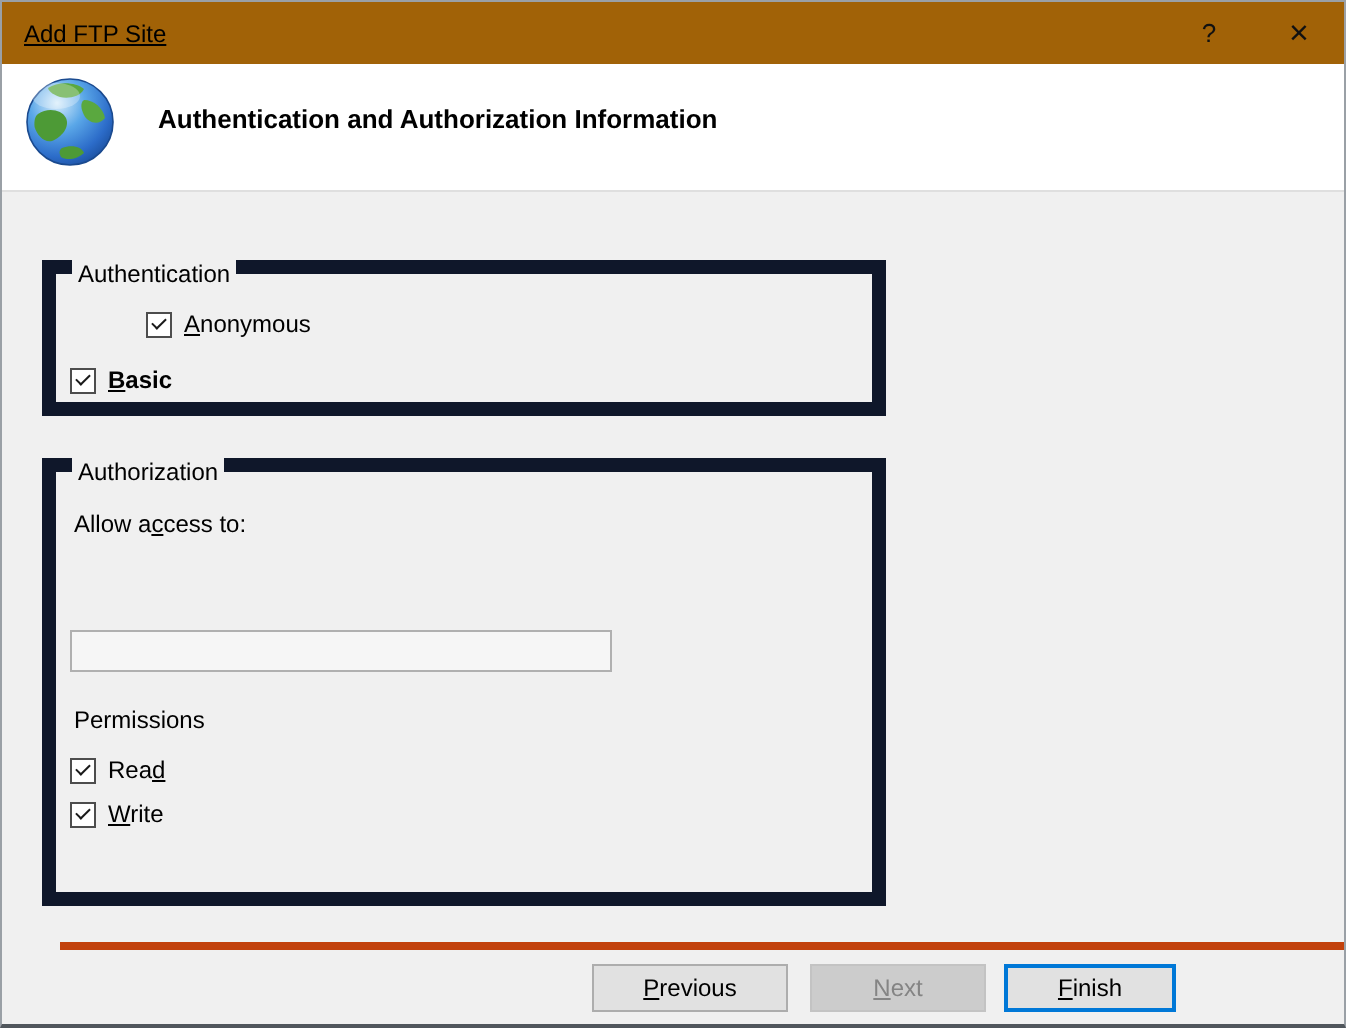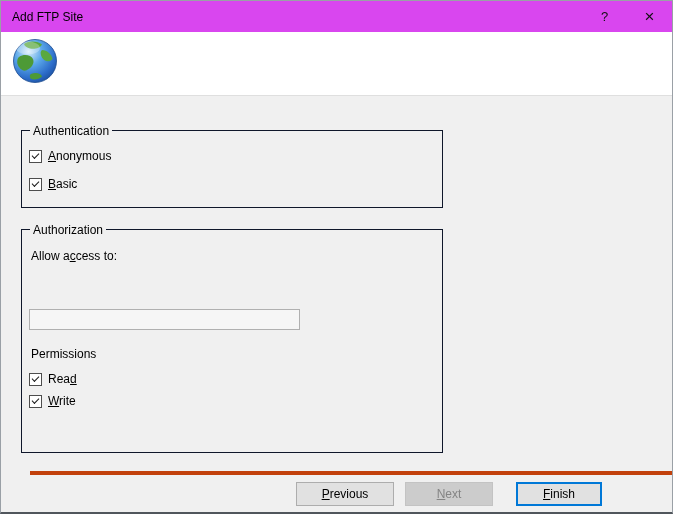--- a/index.html
+++ b/index.html
@@ -6,21 +6,21 @@
   html,body { width:673px; height:514px; background:#fff; font-family:"Liberation Sans", sans-serif; }
   .window {
     position:relative; width:673px; height:514px;
     background:#f0f0f0;
     border:1px solid #9aa0a6; border-bottom:2px solid #50565c;
     overflow:hidden;
   }
   
   .titlebar {
     position:absolute; left:0; top:0; width:100%; height:31px;
-    background:#d946ef; display:flex; align-items:center;
+    background:#a16207; display:flex; align-items:center;text-decoration:underline;
   }
   .titlebar .title { font-size:12px; color:#000; padding-left:11px; }
   .tb-buttons { position:absolute; right:0; top:0; height:31px; display:flex; }
   .tb-btn {
     width:45px; height:31px; background:transparent; border:none;
     font-family:"Liberation Sans", sans-serif; font-size:13px; color:#111;
     cursor:pointer; line-height:31px;
   }
   .tb-btn.close { font-size:17px; font-weight:300; }
   
@@ -28,21 +28,21 @@
     position:absolute; left:0; top:31px; width:100%; height:64px;
     background:#ffffff; border-bottom:1px solid #dfdfdf;
   }
   .globe { position:absolute; left:10px; top:5px; width:48px; height:48px; display:block; }
   .header h1 {
     position:absolute; left:78px; top:20px;
     font-size:13px; font-weight:bold; color:#000;
   }
   
   .content { position:absolute; left:0; top:95px; width:100%; height:375px; background:#f0f0f0; }
-  .group { position:absolute; border:1px solid #0f172a; }
+  .group { position:absolute; border:7px solid #0f172a; }
   .group-label {
     position:absolute; left:8px; top:-7px; background:#f0f0f0;
     padding:0 3px; font-size:12px; color:#000;
   }
   .auth-group  { left:20px; top:34px;  width:422px; height:78px; }
   .authz-group { left:20px; top:133px; width:422px; height:224px; }
   
   .cb-row { position:absolute; left:7px; display:flex; align-items:center; cursor:default; }
   .checkbox {
     position:relative; width:13px; height:13px; background:#fff;
@@ -82,21 +82,21 @@
     background:#f0f0f0; border-top:4px solid #c2410c;margin-left:29px;
   }
   .btn {
     position:absolute; top:7px; height:24px;
     background:#e1e1e1; border:1px solid #adadad;
     font-family:"Liberation Sans", sans-serif; font-size:12px; color:#000;
     cursor:pointer;
   }
   .btn-previous { left:266px; width:98px; }
   .btn-next     { left:375px; width:88px; }
-  .btn-finish   { left:486px; width:86px; }
+  .btn-finish   { left:472px; width:86px; }
   .btn-cancel   { left:567px; width:86px; }
   .btn[data-state="disabled"] { background:#cccccc; border-color:#c3c3c3; color:#848484; cursor:default; }
   .btn[data-state="default"]  { border:2px solid #0078d7; }
 </style>
 </head>
 <body>
 
 <div class="window">
 
   <div class="titlebar">
@@ -119,35 +119,36 @@
           </radialGradient>
         </defs>
         <circle cx="24" cy="24" r="21.5" fill="url(#gb)" stroke="#1a4a8f" stroke-width="0.8"></circle>
         <path d="M13 7 C18 3.5 27 4 31 7.5 C29 11.5 23 12.5 19 11.5 C16 10.5 13.5 9 13 7 Z" fill="#5aa83f"></path>
         <path d="M31 13 C36 13 40.5 17 41.5 22 C38.5 26 33 24.5 31 20.5 C29.5 17.5 29 14.5 31 13 Z" fill="#5aa83f"></path>
         <path d="M8 20 C13 16.5 20 18 22 22 C24 26.5 20 31.5 15 33.5 C11 34.5 7.5 30.5 6.3 26.5 C6 23.5 6.5 21 8 20 Z" fill="#4d9a36"></path>
         <path d="M20 37 C25 35 30 36.5 31 39.5 C28 42.5 22.5 43.5 19.5 41.5 C18.5 39.5 18.5 38 20 37 Z" fill="#4d9a36"></path>
         <ellipse cx="17" cy="11" rx="12" ry="6.5" fill="#ffffff" opacity="0.28"></ellipse>
       </svg>
     </span>
+    <h1>Authentication and Authorization Information</h1>
   </div>
 
   <div class="content">
 
     <div class="group auth-group">
       <span class="group-label">Authentication</span>
 
-      <label class="cb-row" style="top:18px;">
+      <label class="cb-row" style="top:18px;margin-left:38px;">
         <span class="checkbox" data-checked="true">
           <span class="checkmark"></span>
         </span>
         <span class="cb-label"><span></span><span class="accel">A</span><span>nonymous</span></span>
       </label>
 
-      <label class="cb-row" style="top:46px;">
+      <label class="cb-row" style="top:46px;font-weight:bold;">
         <span class="checkbox" data-checked="true">
           <span class="checkmark"></span>
         </span>
         <span class="cb-label"><span></span><span class="accel">B</span><span>asic</span></span>
       </label>
     </div>
 
     <div class="group authz-group">
       <span class="group-label">Authorization</span>
 

